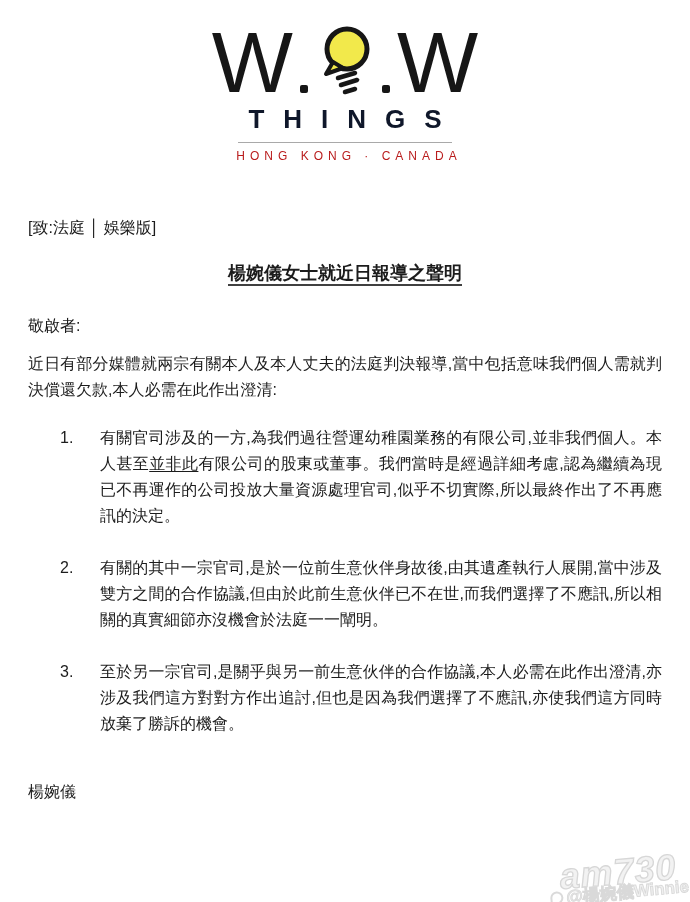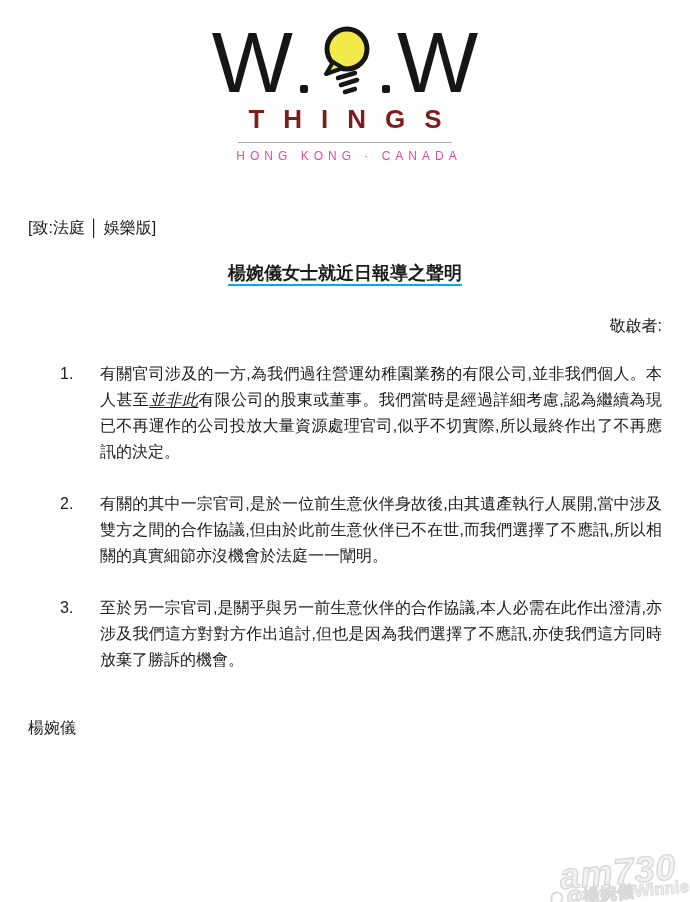--- a/index.html
+++ b/index.html
@@ -36,60 +36,60 @@
     width: 8px; height: 8px;
     background: #161616;
     border-radius: 2px;
     margin: 0 7px 3px 7px;
   }
   .logo-bulb { margin: 0 1px 0 1px; display: block; }
   .logo-things {
     margin-top: 8px;
     font-size: 26px;
     font-weight: 700;
-    color: #7f1d1d;
+    color: #0f172a;
     letter-spacing: 19px;
     padding-left: 19px; 
   }
   .logo-divider {
     width: 214px;
     border-top: 1px solid #a9a9a9;
     margin: 7px auto 6px auto;
   }
   .logo-location {
     font-size: 12px;
     font-weight: 500;
-    color: #ec4899;
+    color: #b91c1c;
     letter-spacing: 5px;
     padding-left: 8px;
   }
 
   
   .letter {
     margin: 0 28px;
     font-size: 16px;
     line-height: 26px;
     color: #1c1c1c;
   }
   .recipient { margin-top: 52px; }
   .title {
     margin-top: 18px;
     text-align: center;
     font-size: 18px;
     font-weight: 700;
     line-height: 28px;
   }
-  .title-text { border-bottom: 2px solid #0ea5e9; padding-bottom: 1px; }
-  .salutation { margin-top: 26px; text-align: right; }
+  .title-text { border-bottom: 2px solid #404040; padding-bottom: 1px; }
+  .salutation { margin-top: 26px; }
   .intro { margin-top: 12px; text-align: justify; }
   .points { margin-top: 22px; list-style: none; }
   .point { display: flex; margin: 0 0 26px 32px; }
   .point-num { width: 40px; flex: 0 0 40px; }
   .point-text { flex: 1; text-align: justify; }
-  .u { text-decoration: underline; text-underline-offset: 2px; font-style: italic; }
+  .u { text-decoration: underline; text-underline-offset: 2px; }
   .closing { text-align: justify; }
   .signature { margin-top: 42px; }
 
   
   .watermark {
     position: absolute;
     right: 2px;
     bottom: -2px;
     transform: rotate(-5deg);
     text-align: center;
@@ -146,20 +146,21 @@
     <div class="logo-location">HONG KONG · CANADA</div>
   </header>
 
   <main class="letter">
     <p class="recipient">[致:法庭 │ 娛樂版]</p>
 
     <h1 class="title"><span class="title-text">楊婉儀女士就近日報導之聲明</span></h1>
 
     <p class="salutation">敬啟者:</p>
 
+    <p class="intro">近日有部分媒體就兩宗有關本人及本人丈夫的法庭判決報導,當中包括意味我們個人需就判決償還欠款,本人必需在此作出澄清:</p>
 
     <ol class="points">
       <li class="point">
         <span class="point-num">1.</span>
         <span class="point-text"><span>有關官司涉及的一方,為我們過往營運幼稚園業務的有限公司,並非我們個人。本人甚至</span><span class="u">並非此</span><span>有限公司的股東或董事。我們當時是經過詳細考慮,認為繼續為現已不再運作的公司投放大量資源處理官司,似乎不切實際,所以最終作出了不再應訊的決定。</span></span>
       </li>
       <li class="point">
         <span class="point-num">2.</span>
         <span class="point-text">有關的其中一宗官司,是於一位前生意伙伴身故後,由其遺產執行人展開,當中涉及雙方之間的合作協議,但由於此前生意伙伴已不在世,而我們選擇了不應訊,所以相關的真實細節亦沒機會於法庭一一闡明。</span>
       </li>

